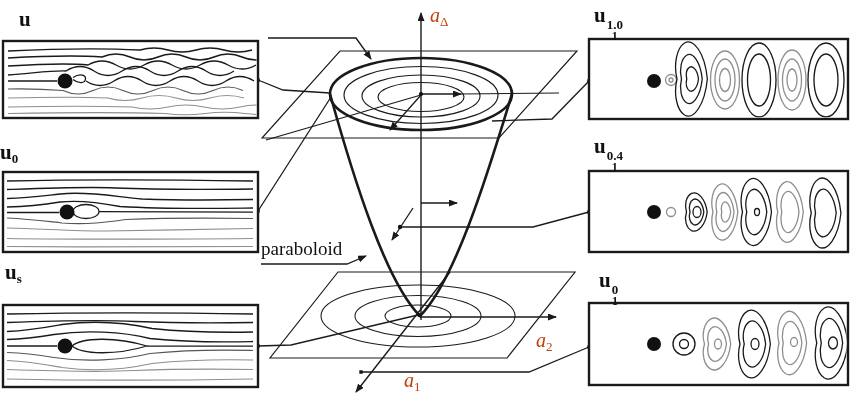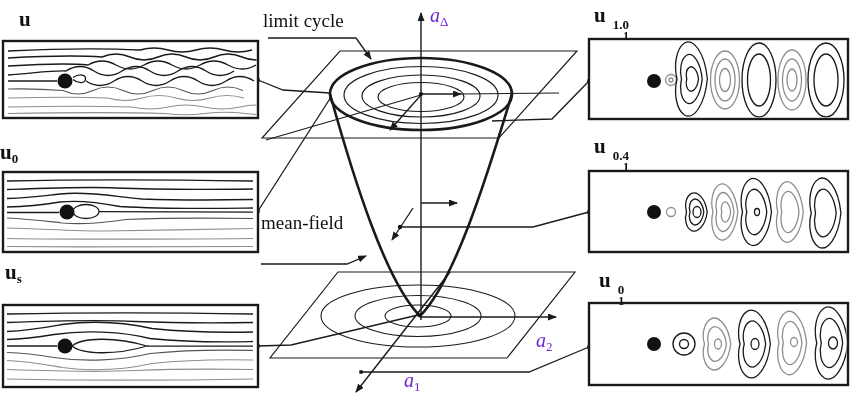--- a/index.html
+++ b/index.html
@@ -2,27 +2,27 @@
 <html><head>
 <meta charset="utf-8">
 <style>
   html,body{margin:0;padding:0;background:#fff;}
   #stage{position:relative;width:850px;height:403px;background:#fff;overflow:hidden;
          font-family:"Liberation Serif",serif;}
   #art{position:absolute;left:0;top:0;}
   .plabel{position:absolute;font-family:"Liberation Serif",serif;font-weight:bold;
           font-size:21px;color:#111;line-height:1;}
   .plabel .sub-inline{font-size:13px;font-weight:bold;vertical-align:-4px;}
-  .plabel .supsub{display:inline-flex;flex-direction:column;align-items:flex-end;
-                  vertical-align:-7px;margin-left:7px;}
+  .plabel .supsub{display:inline-flex;flex-direction:column;align-items:center;
+                  vertical-align:-7px;margin-left:1px;}
   .plabel .supsub .sup{font-size:13px;line-height:12px;font-weight:bold;}
   .plabel .supsub .sub{font-size:12px;line-height:11px;font-weight:bold;}
   .ann{position:absolute;font-family:"Liberation Serif",serif;font-size:19px;color:#111;line-height:1.35;}
   .axlabel{position:absolute;font-family:"Liberation Serif",serif;font-style:italic;
-           font-size:20px;color:#6d28d9;line-height:1;}
+           font-size:20px;color:#c2410c;line-height:1;}
   .axlabel .sub{font-style:normal;font-size:13px;vertical-align:-4px;}
   
   .ink{stroke:#1a1a1a;fill:none;}
   .mid{stroke:#555;fill:none;}
   .faint{stroke:#8e8e8e;fill:none;}
   .frame{stroke:#1a1a1a;fill:#fff;stroke-width:2.4;}
   .thick{stroke-width:2.6;}
   .thin{stroke-width:1.15;}
   .lead{stroke:#1a1a1a;stroke-width:1.3;fill:none;}
   .dotfill{fill:#111;stroke:none;}
@@ -243,20 +243,19 @@
       </span></div>
   <div class="plabel" style="left:594px;top:136px"><span>u</span><span class="supsub">
         <span class="sup">0.4</span>
         <span class="sub">1</span>
       </span></div>
   <div class="plabel" style="left:599px;top:270px"><span>u</span><span class="supsub">
         <span class="sup">0</span>
         <span class="sub">1</span>
       </span></div>
 
-  <div class="ann" style="left:263px;top:8px"><span>limit cycle</span></div>
-  <div class="ann" style="left:261px;top:210px"><span>mean-field</span><br></div>
+  <div class="ann" style="left:261px;top:210px"><br><span>paraboloid</span></div>
 
   <div class="axlabel" style="left:430px;top:5px"><span>a</span><span class="sub">Δ</span></div>
   <div class="axlabel" style="left:536px;top:330px"><span>a</span><span class="sub">2</span></div>
   <div class="axlabel" style="left:404px;top:370px"><span>a</span><span class="sub">1</span></div>
 
 </div>
 
 </body></html>

